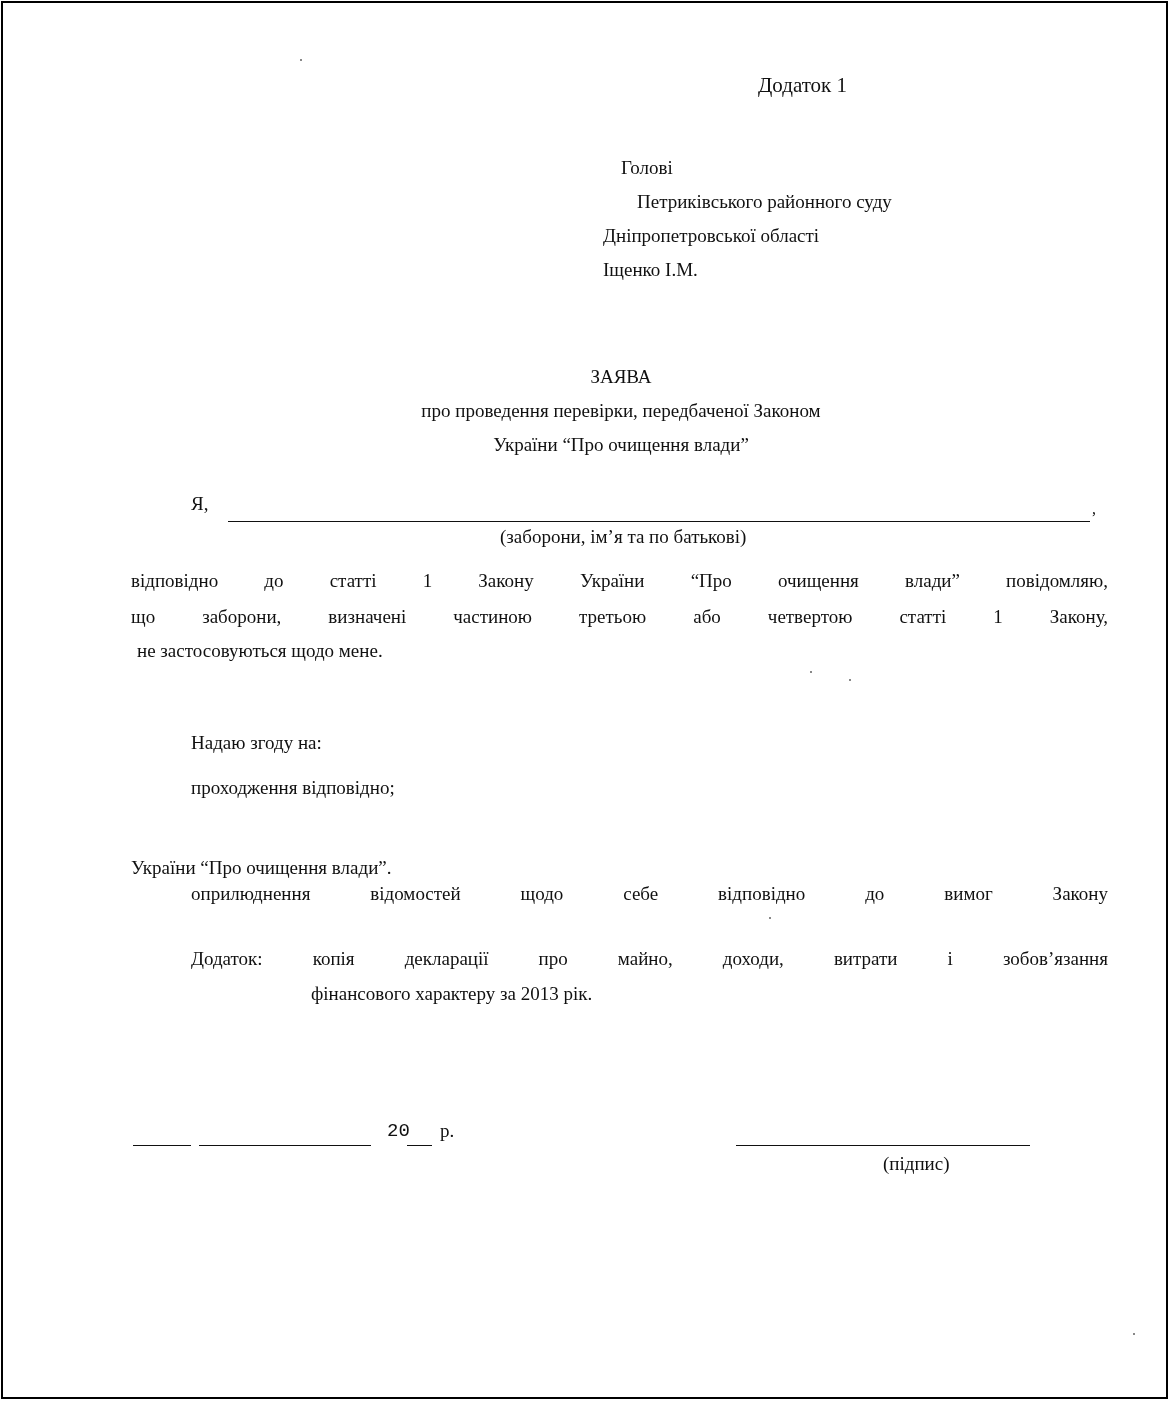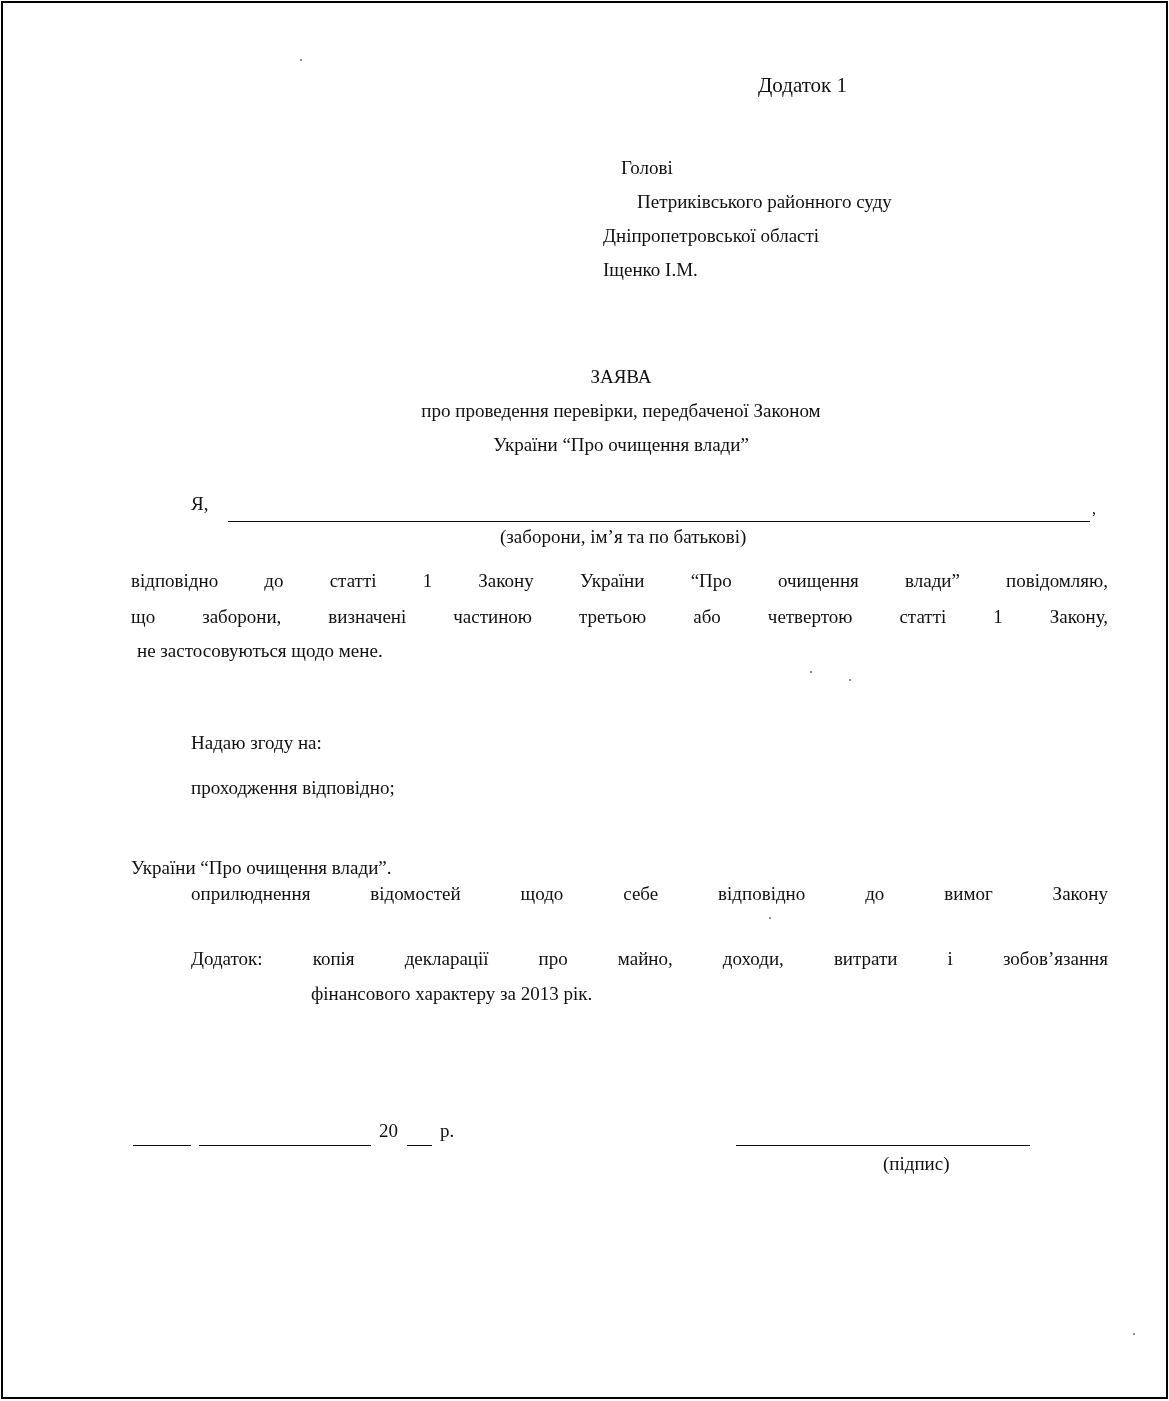--- a/index.html
+++ b/index.html
@@ -59,21 +59,21 @@
   </div>
 
   <div>
     <div class="abs norm justify-line" style="left:188px; width:917px; top:945px;">Додаток: копія декларації про майно, доходи, витрати  і зобов’язання</div>
     <div class="abs norm" style="left:308px; top:980px;">фінансового характеру за 2013 рік.</div>
   </div>
 
   <div>
     <div class="abs" style="left:130px; top:1120px; width:58px; height:22px; border-bottom:1.6px solid #111;"></div>
     <div class="abs" style="left:196px; top:1120px; width:172px; height:22px; border-bottom:1.6px solid #111;"></div>
-    <div class="abs norm" style="left:376px; top:1117px;">20</div>
+    <div class="abs norm" style="left:384px; top:1117px;font-family:Liberation Mono, monospace;">20</div>
     <div class="abs" style="left:404px; top:1120px; width:25px; height:22px; border-bottom:1.6px solid #111;"></div>
     <div class="abs norm" style="left:437px; top:1117px;">р.</div>
   </div>
 
   <div>
     <div class="abs" style="left:733px; top:1120px; width:294px; height:22px; border-bottom:1.6px solid #111;"></div>
     <div class="abs norm" style="left:880px; top:1150px;">(підпис)</div>
   </div>
 
   <div class="speck" style="left:807px; top:668px;"></div>

